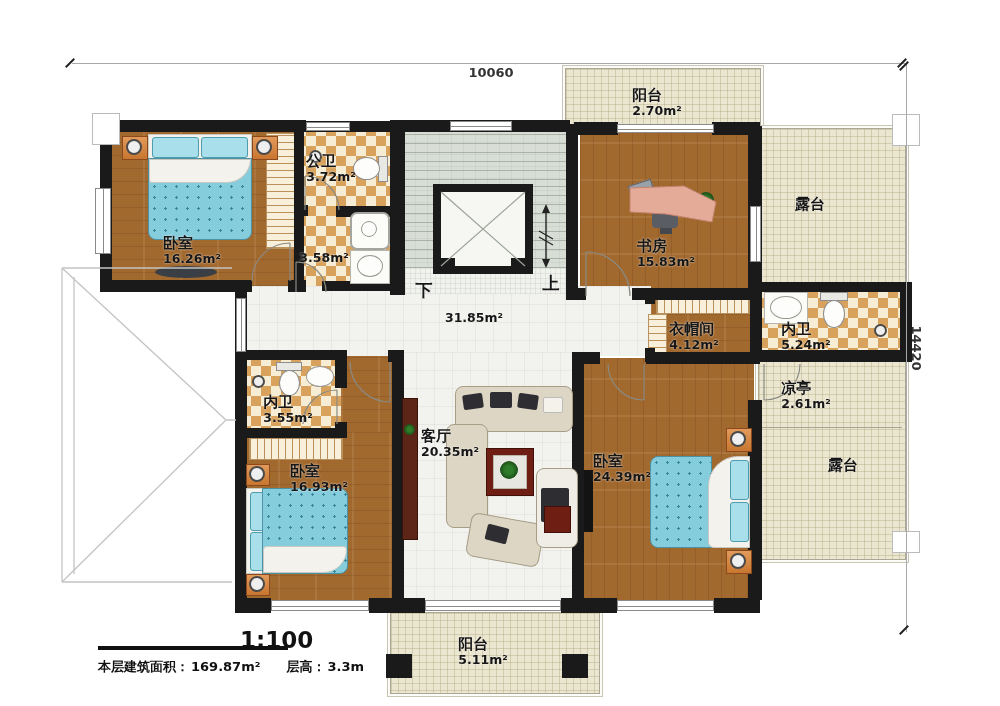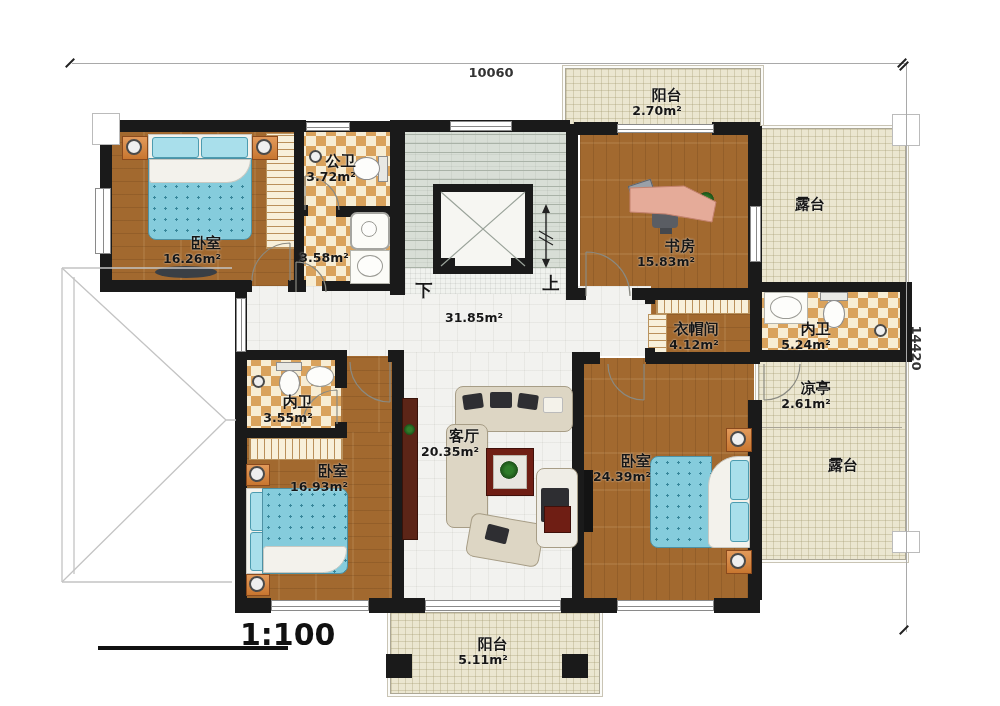--- a/index.html
+++ b/index.html
@@ -53,32 +53,32 @@
   .pillw{position:absolute;background:#f4f2ea;border:1px solid #bbb;border-radius:2px;}
   .redt{position:absolute;background:var(--table_red,#6f1e14);border:1px solid #40100a;}
   .plant{position:absolute;border-radius:50%;background:radial-gradient(circle,#2f7c2a 30%,#1c4f18 70%,transparent 72%);}
   .toilet-tank{position:absolute;background:#e8e8e4;border:1px solid #8d8d8d;}
   .toilet-bowl{position:absolute;background:#fdfdfb;border:1.5px solid #8d8d8d;border-radius:50%;}
   .sink{position:absolute;background:#fdfdfb;border:1.5px solid #9a9a94;border-radius:50%;}
   .counter{position:absolute;background:#fbfbf7;border:1px solid #b5b5ad;}
   .shower{position:absolute;background:#fcfcf8;border:2px solid #a5a5a0;border-radius:7px;}
   .tv{position:absolute;background:#131313;}
   .cab{position:absolute;background:var(--cabinet,#5c2517);border:1px solid #38130a;}
-  .lbl{position:absolute;transform:translate(-50%,-50%);text-align:right;color:#161616;
+  .lbl{position:absolute;transform:translate(-50%,-50%);text-align:left;color:#161616;
        white-space:nowrap;text-shadow:0 0 2px rgba(255,255,255,.85);}
   .rname{font-size:15px;font-weight:bold;line-height:1.05;}
   .rarea{font-size:12.5px;font-weight:bold;line-height:1.1;}
   .stairlbl{font-size:17px;font-weight:bold;}
   .dimline{position:absolute;background:#a9a9a9;}
   .tick{position:absolute;width:2px;height:12px;background:#222;transform:rotate(45deg);}
   .dimtext{position:absolute;font-size:13px;font-weight:bold;color:#333;transform:translate(-50%,-50%);}
   .notch{position:absolute;background:#fff;border:1px solid #bbb;}
   #svg-overlay{position:absolute;left:0;top:0;pointer-events:none;}
   .tb-title{position:absolute;font-size:28px;font-weight:bold;color:#111;letter-spacing:2px;}
-  .tb-scale{position:absolute;font-size:30px;font-weight:bold;color:#111;}
+  .tb-scale{position:absolute;font-size:23px;font-weight:bold;color:#111;margin-top:10px;}
   .tb-rule{position:absolute;background:#111;}
   .tb-info{position:absolute;font-size:13px;font-weight:bold;color:#111;white-space:nowrap;}
   .tb-info span{margin-right:2px;}
   .tb-gap{display:inline-block;width:22px;}
 </style>
 </head>
 <body>
 
 <div id="plan">
 
@@ -333,13 +333,16 @@
   <div class="tick" style="left:69px;top:57px"></div>
   <div class="tick" style="left:901px;top:57px"></div>
   <div class="dimtext" style="left:491px;top:72px">10060</div>
   <div class="dimline" style="left:906px;top:64px;width:1px;height:568px"></div>
   <div class="tick" style="left:903px;top:60px"></div>
   <div class="tick" style="left:903px;top:624px"></div>
   <div class="dimtext" style="left:916px;top:348px;transform:translate(-50%,-50%) rotate(90deg)">14420</div>
 
   <div class="tb-scale" style="left:240px;top:617px">1:100</div>
   <div class="tb-rule" style="left:98px;top:646px;width:190px;height:4px"></div>
+  <div class="tb-info" style="left:98px;top:658px">
+    <span>本层建筑面积：</span><span>169.87m²</span><span class="tb-gap"></span><span>层高：</span><span>3.3m</span>
+  </div>
 </div>
 
 </body></html>

